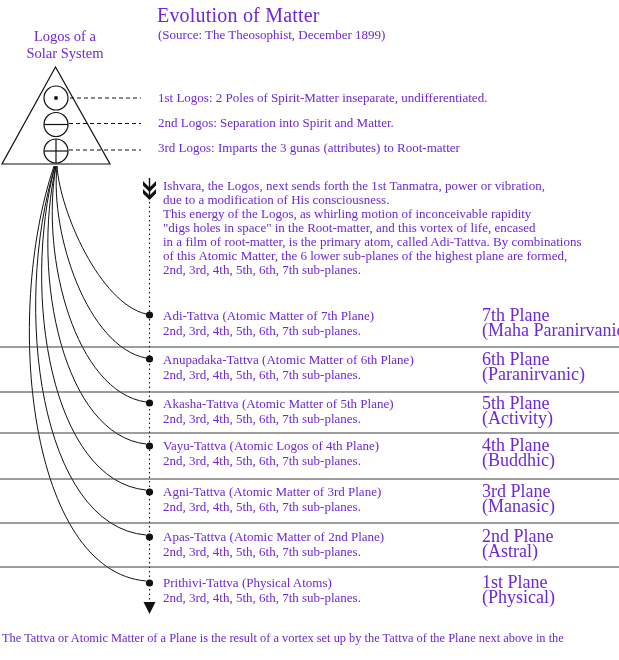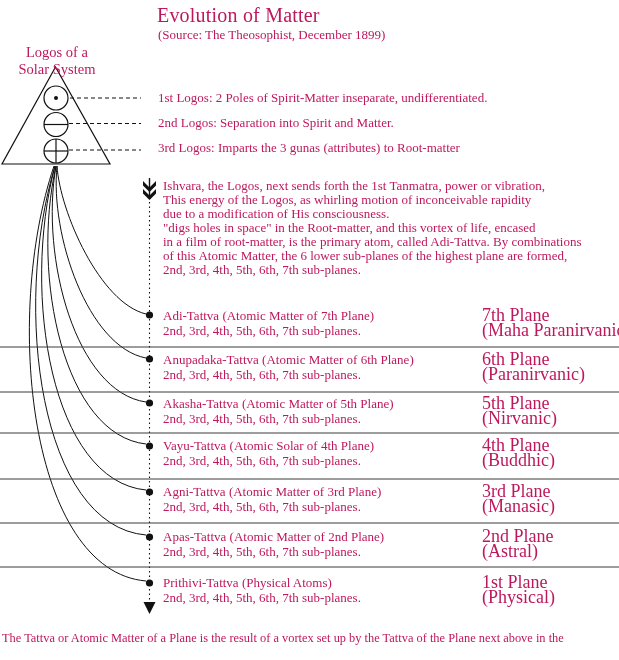--- a/index.html
+++ b/index.html
@@ -6,46 +6,47 @@
     margin: 0;
     padding: 0;
     background: #ffffff;
   }
   #page {
     position: relative;
     width: 619px;
     height: 660px;
     background: #ffffff;
     font-family: "Liberation Serif", "DejaVu Serif", serif;
-    color: #be185d;
+    color: #6d28d9;
     overflow: hidden;
   }
   .abs { position: absolute; }
   #linework {
     position: absolute;
     left: 0; top: 0;
     width: 619px; height: 660px;
   }
   .title {
     left: 157px; top: 4px;
     font-size: 20px;
     letter-spacing: 0.2px;
     white-space: nowrap;
   }
   .subtitle {
     left: 158px; top: 27px;
     font-size: 13px;
     white-space: nowrap;
   }
   .logos-caption {
-    left: 0; top: 44px;
+    left: 0; top: 28px;
     width: 114px;
     text-align: center;
     font-size: 14.5px;
     line-height: 16.5px;
+    padding-left: 8px;
   }
   .logos-line {
     left: 158px;
     font-size: 13px;
     line-height: 14px;
     white-space: nowrap;
   }
   .it { }
   .ishvara {
     left: 163px; top: 179px;
@@ -142,22 +143,22 @@
   </div>
   <div class="abs logos-line" style="top:116px">
     <span class="it">2nd Logos</span><span>: Separation into Spirit and Matter.</span>
   </div>
   <div class="abs logos-line" style="top:141px">
     <div><span class="it">3rd Logos</span><span>: Imparts the 3 gunas (attributes) to Root-matter</span></div>
   </div>
 
   <div class="abs ishvara">
     <div>Ishvara, the Logos, next sends forth the 1st Tanmatra, power or vibration,</div>
+    <div>due to a modification of His consciousness.</div>
     <div>This energy of the Logos, as whirling motion of inconceivable rapidity</div>
-    <div>due to a modification of His consciousness.</div>
     <div>"digs holes in space" in the Root-matter, and this vortex of life, encased</div>
     <div><span>in a film of root-matter, is the primary atom, called </span><span class="it">Adi-Tattva</span><span>. By combinations</span></div>
     <div>of this Atomic Matter, the 6 lower sub-planes of the highest plane are formed,</div>
     <div>2nd, 3rd, 4th, 5th, 6th, 7th sub-planes.</div>
   </div>
 
   <div class="abs plane-text" style="top:308px">
     <div><span class="it">Adi-Tattva</span><span> (Atomic Matter of 7th Plane)</span></div>
     <div>2nd, 3rd, 4th, 5th, 6th, 7th sub-planes.</div>
   </div>
@@ -174,25 +175,25 @@
     <div class="it">6th Plane</div>
     <div>(Paranirvanic)</div>
   </div>
 
   <div class="abs plane-text" style="top:396px">
     <div><span class="it">Akasha-Tattva</span><span> (Atomic Matter of 5th Plane)</span></div>
     <div>2nd, 3rd, 4th, 5th, 6th, 7th sub-planes.</div>
   </div>
   <div class="abs plane-label" style="top:396px">
     <div class="it">5th Plane</div>
-    <div>(Nirvanic)</div>
+    <div>(Activity)</div>
   </div>
 
   <div class="abs plane-text" style="top:438px">
-    <div><span class="it">Vayu-Tattva</span><span> (Atomic Solar of 4th Plane)</span></div>
+    <div><span class="it">Vayu-Tattva</span><span> (Atomic Logos of 4th Plane)</span></div>
     <div>2nd, 3rd, 4th, 5th, 6th, 7th sub-planes.</div>
   </div>
   <div class="abs plane-label" style="top:438px">
     <div class="it">4th Plane</div>
     <div>(Buddhic)</div>
   </div>
 
   <div class="abs plane-text" style="top:484px">
     <div><span class="it">Agni-Tattva</span><span> (Atomic Matter of 3rd Plane)</span></div>
     <div>2nd, 3rd, 4th, 5th, 6th, 7th sub-planes.</div>

